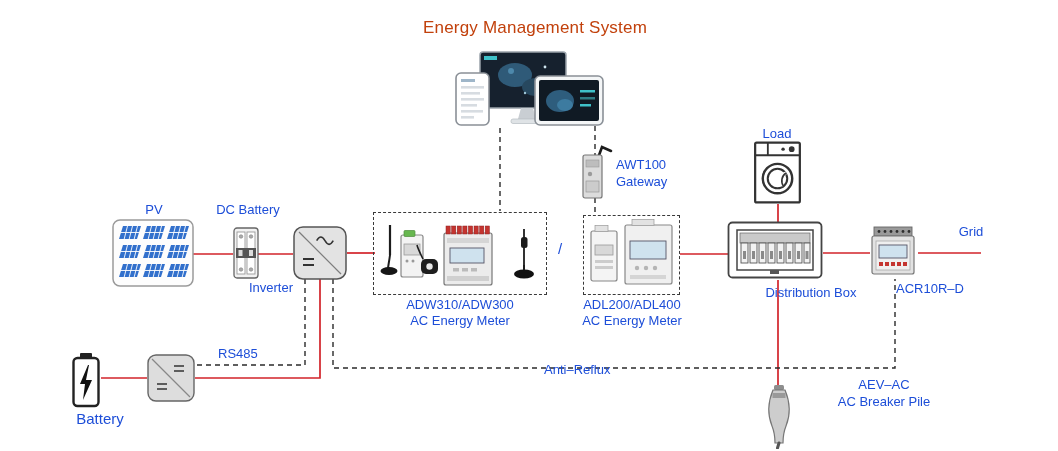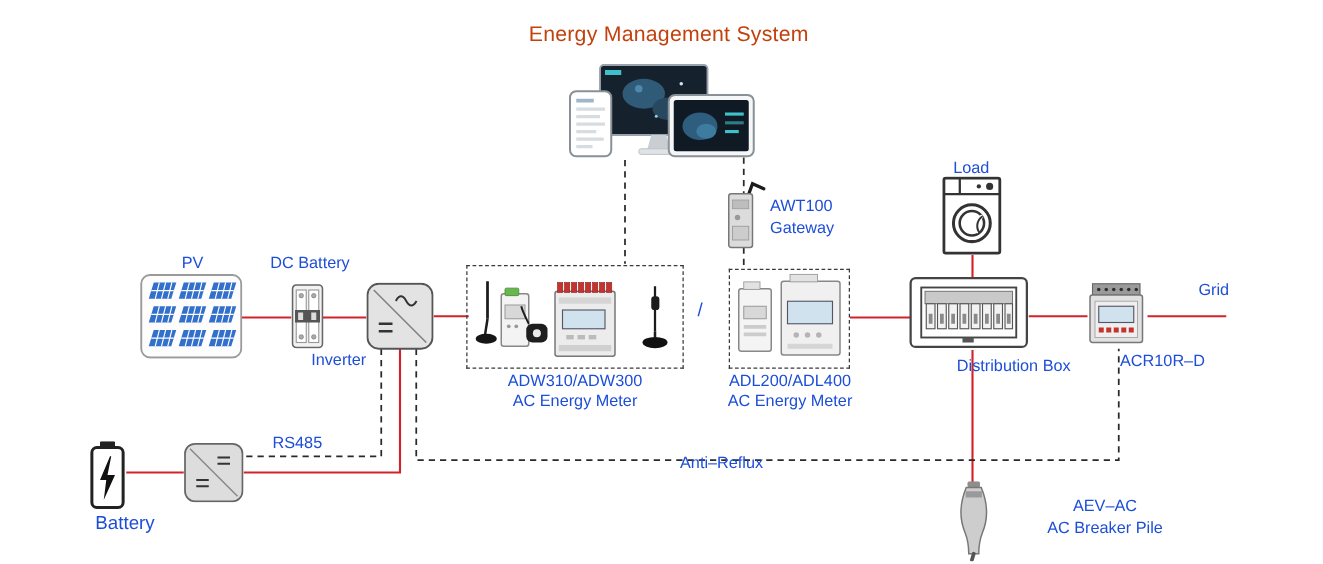--- a/index.html
+++ b/index.html
@@ -298,18 +298,18 @@
   <div class="abs lbl" style="left:544px;top:347px;margin-top:15px;">Anti–Reflux</div>
 
   <div class="abs" style="left:763px;top:385px;">
     <svg width="32" height="64" viewBox="0 0 32 64">
       <rect x="11" y="0" width="10" height="5" rx="1.5" fill="#8e8e8e"></rect>
       <path d="M10 5 C5 17 4.5 30 9 41 C11 46 12 51 12 58 L20 58 C20 51 21 46 23 41 C27.5 30 27 17 22 5 Z" fill="#cdcdcd" stroke="#777" stroke-width="1.2"></path>
       <rect x="9.5" y="8" width="13" height="5" fill="#9a9a9a"></rect>
       <path d="M16 58 L14.5 63" stroke="#555" stroke-width="3" stroke-linecap="round"></path>
     </svg>
   </div>
-  <div class="abs lbl center" style="left:789px;top:396px;width:114px;line-height:17px;padding-left:38px;">
+  <div class="abs lbl center" style="left:789px;top:376px;width:114px;line-height:17px;padding-left:38px;">
     <div>AEV–AC</div>
     <div>AC Breaker Pile</div>
   </div>
 
 </div>
 
 </body></html>

